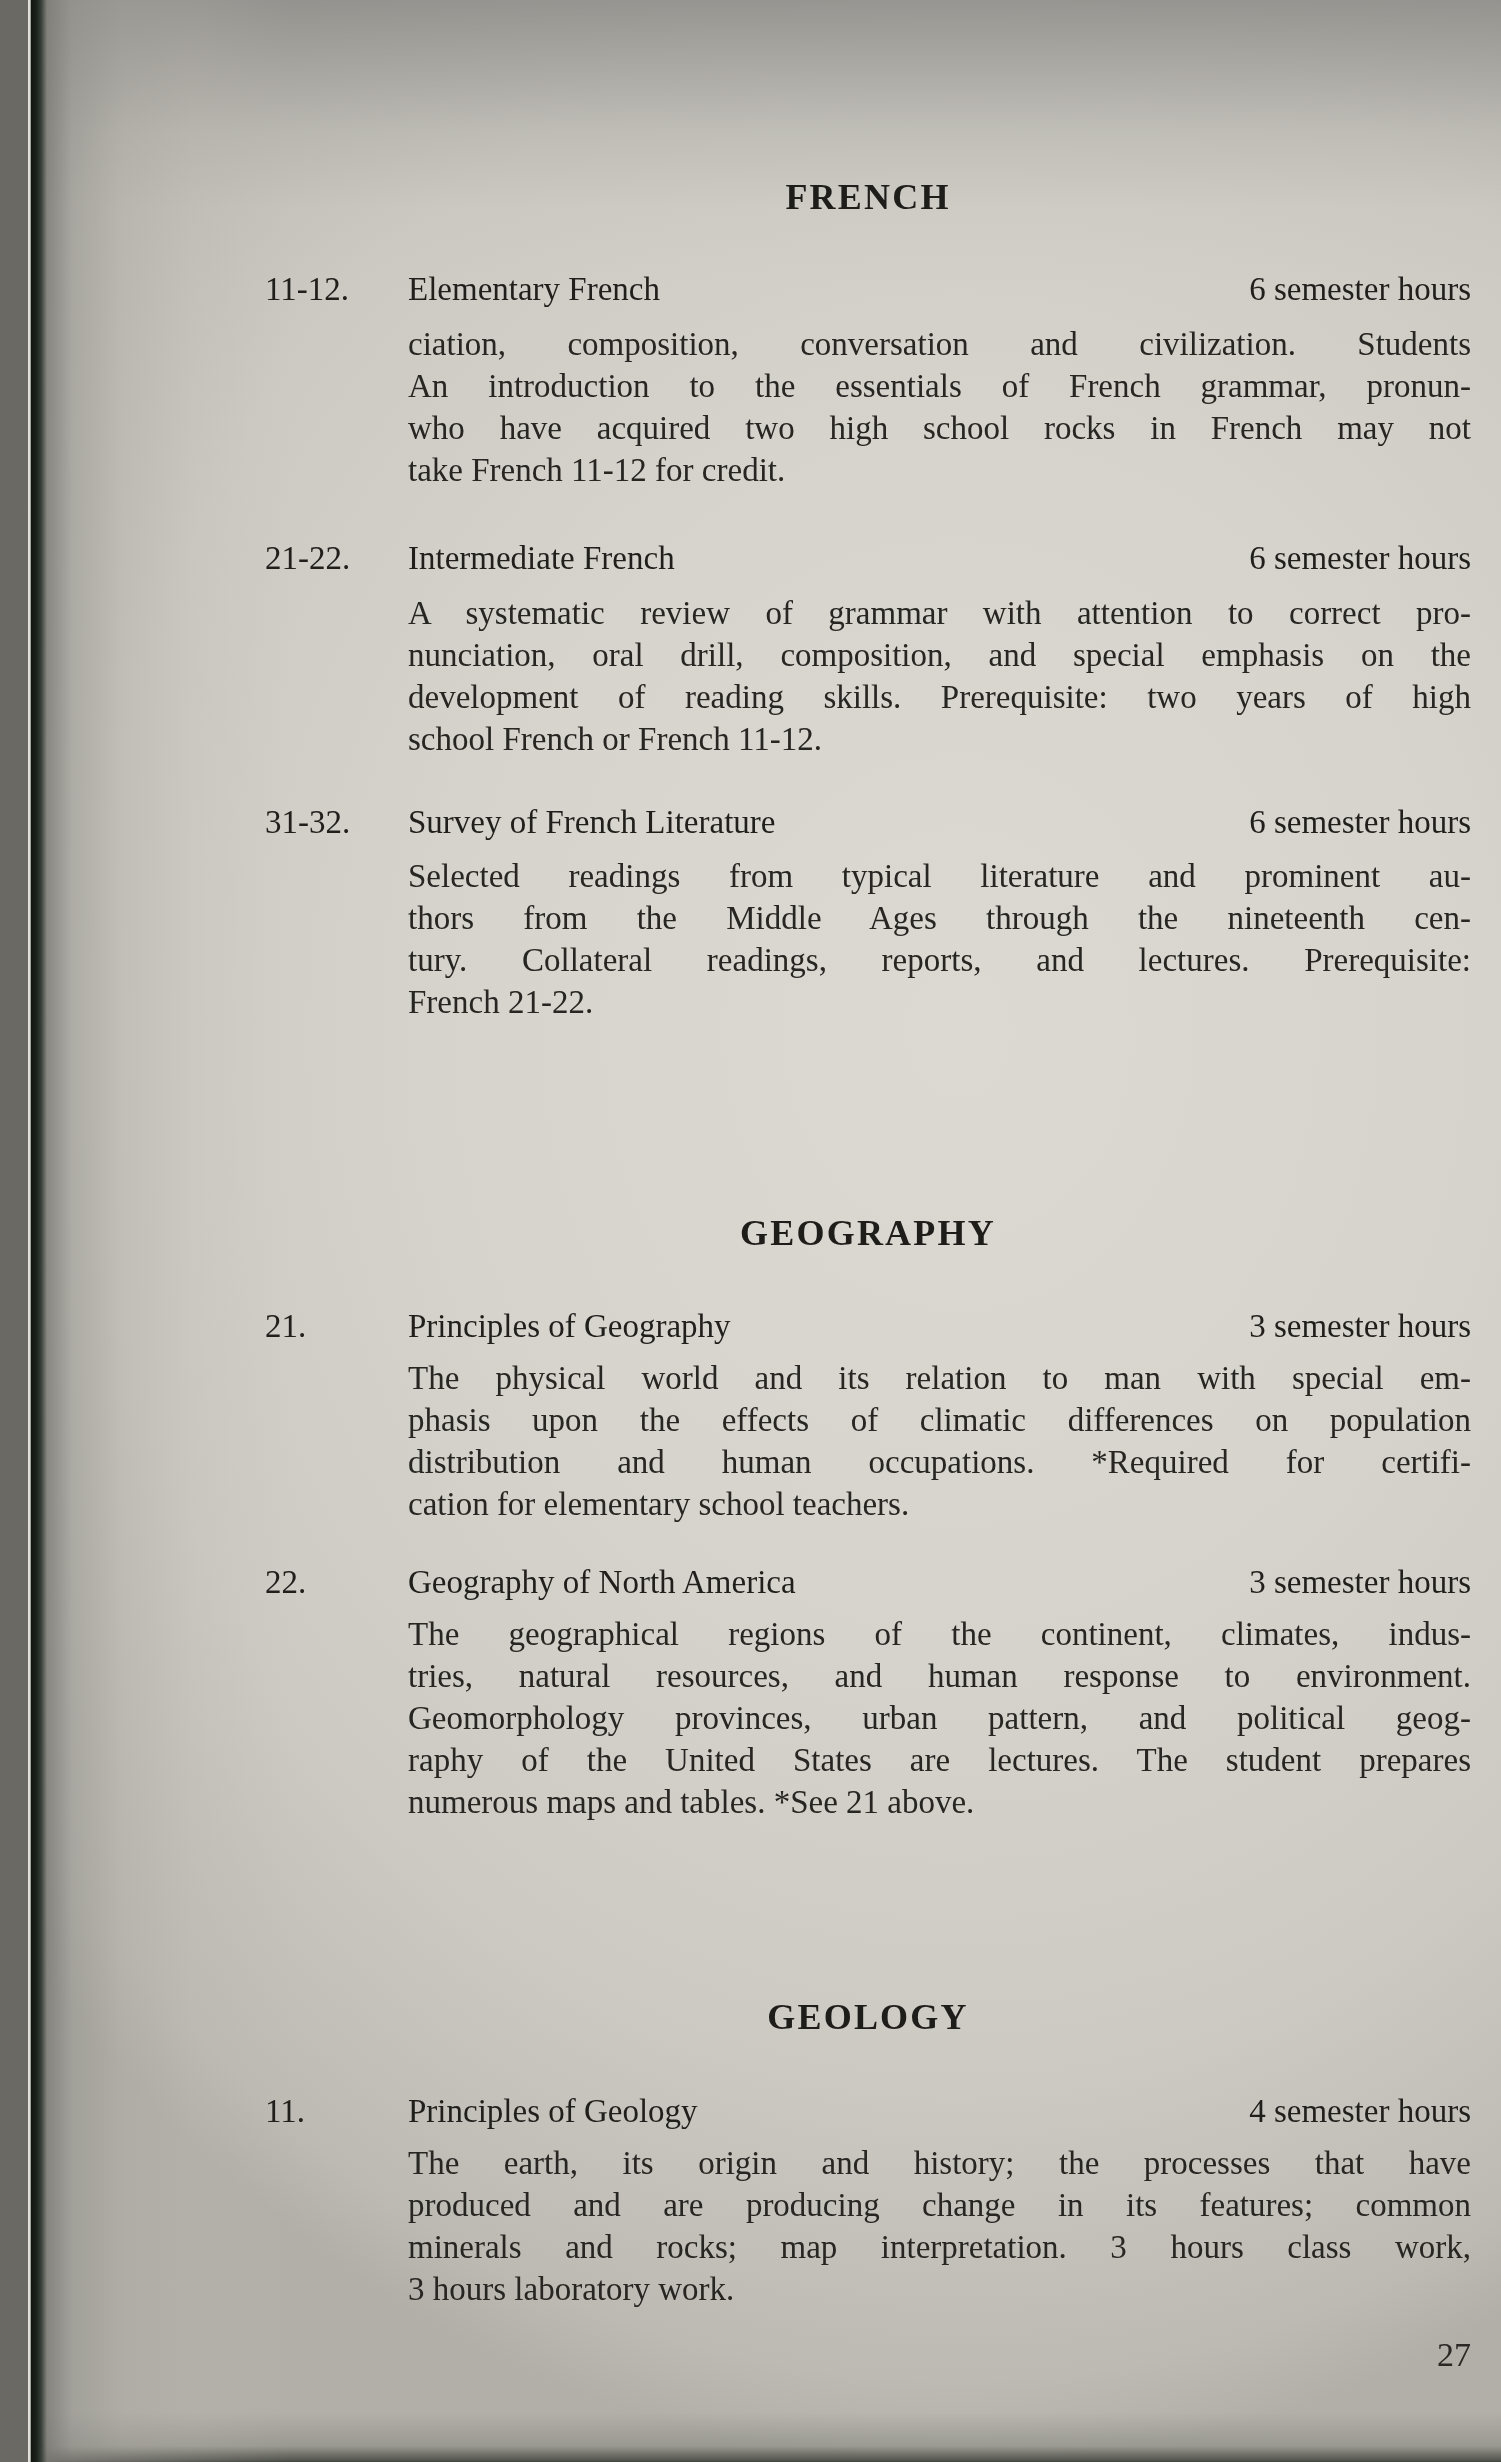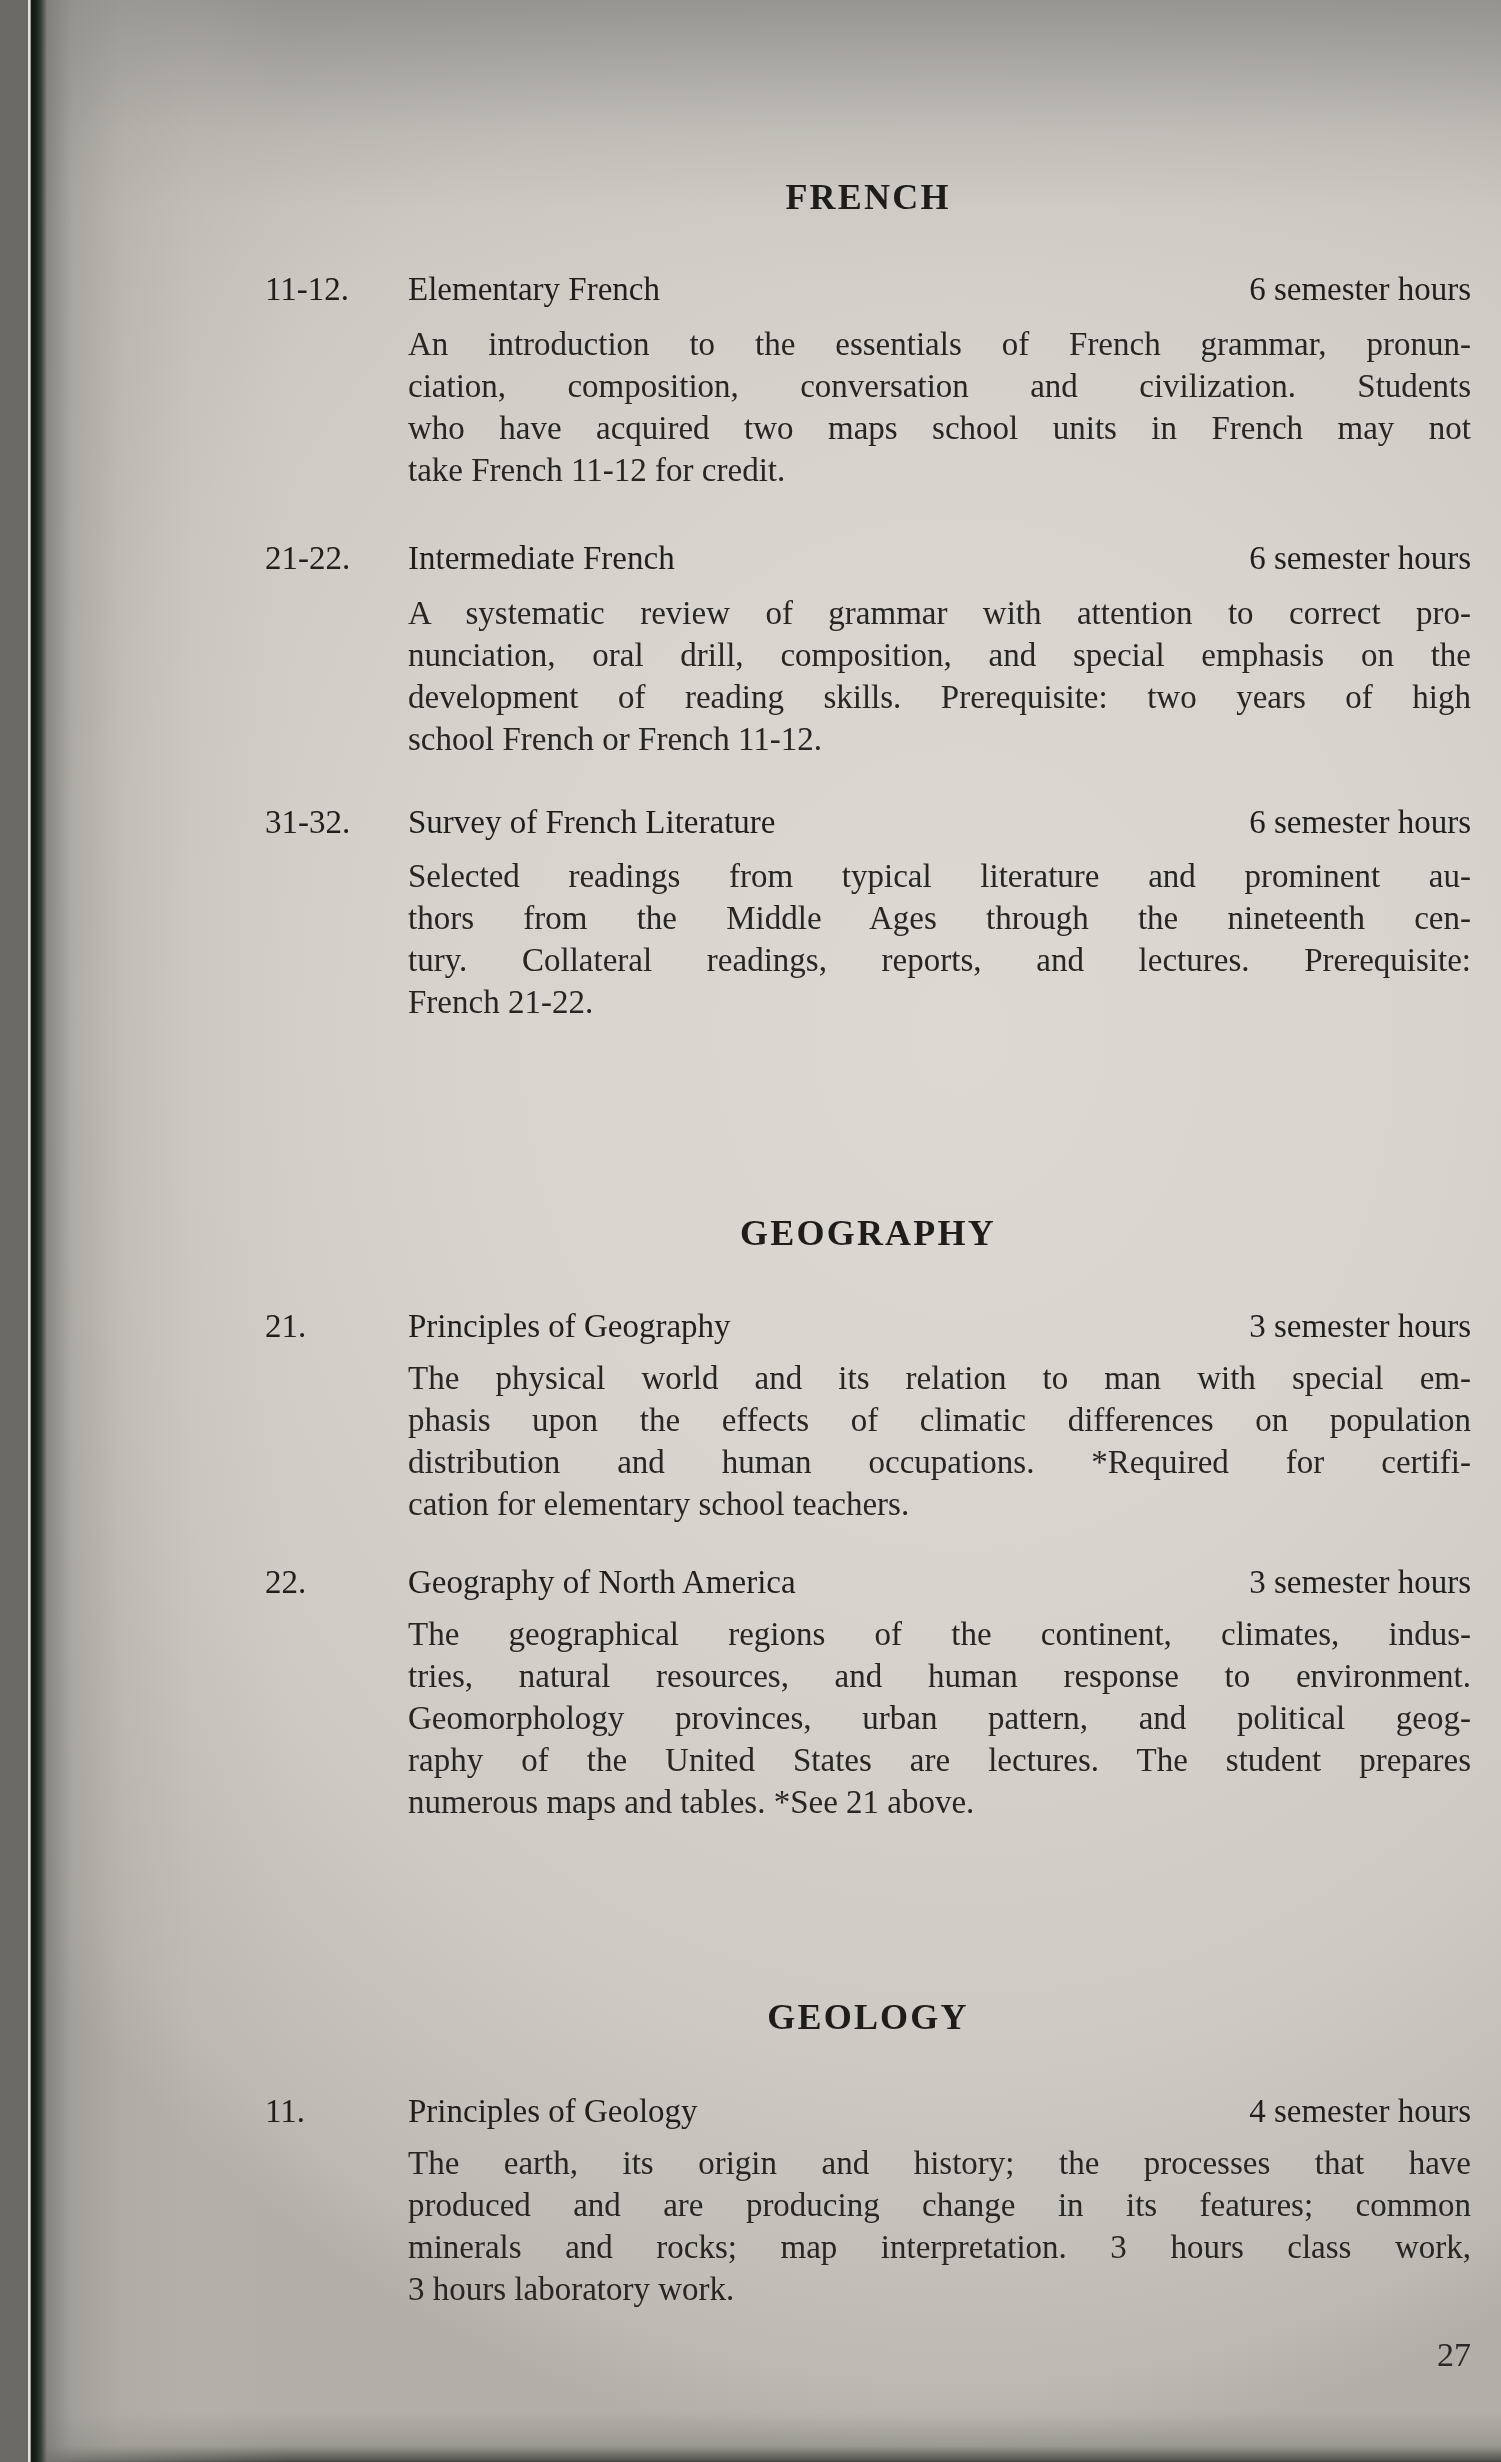--- a/index.html
+++ b/index.html
@@ -107,23 +107,23 @@
 
 <div class="page">
   <div id="content">
       <div class="heading" style="top: 176px;">FRENCH</div>
       <div class="course-row" style="top: 271px;">
         <span class="course-number">11-12.</span>
         <span class="course-title">Elementary French</span>
         <span class="course-hours">6 semester hours</span>
       </div>
       <div class="course-desc" style="top: 323px;">
+        <div class="desc-line">ciation, composition, conversation and civilization. Students</div>
         <div class="desc-line">An introduction to the essentials of French grammar, pronun-</div>
-        <div class="desc-line">ciation, composition, conversation and civilization. Students</div>
-        <div class="desc-line">who have acquired two maps school units in French may not</div>
+        <div class="desc-line">who have acquired two high school rocks in French may not</div>
         <div class="desc-line last">take French 11-12 for credit.</div>
       </div>
       <div class="course-row" style="top: 540px;">
         <span class="course-number">21-22.</span>
         <span class="course-title">Intermediate French</span>
         <span class="course-hours">6 semester hours</span>
       </div>
       <div class="course-desc" style="top: 592px;">
         <div class="desc-line">A systematic review of grammar with attention to correct pro-</div>
         <div class="desc-line">nunciation, oral drill, composition, and special emphasis on the</div>

